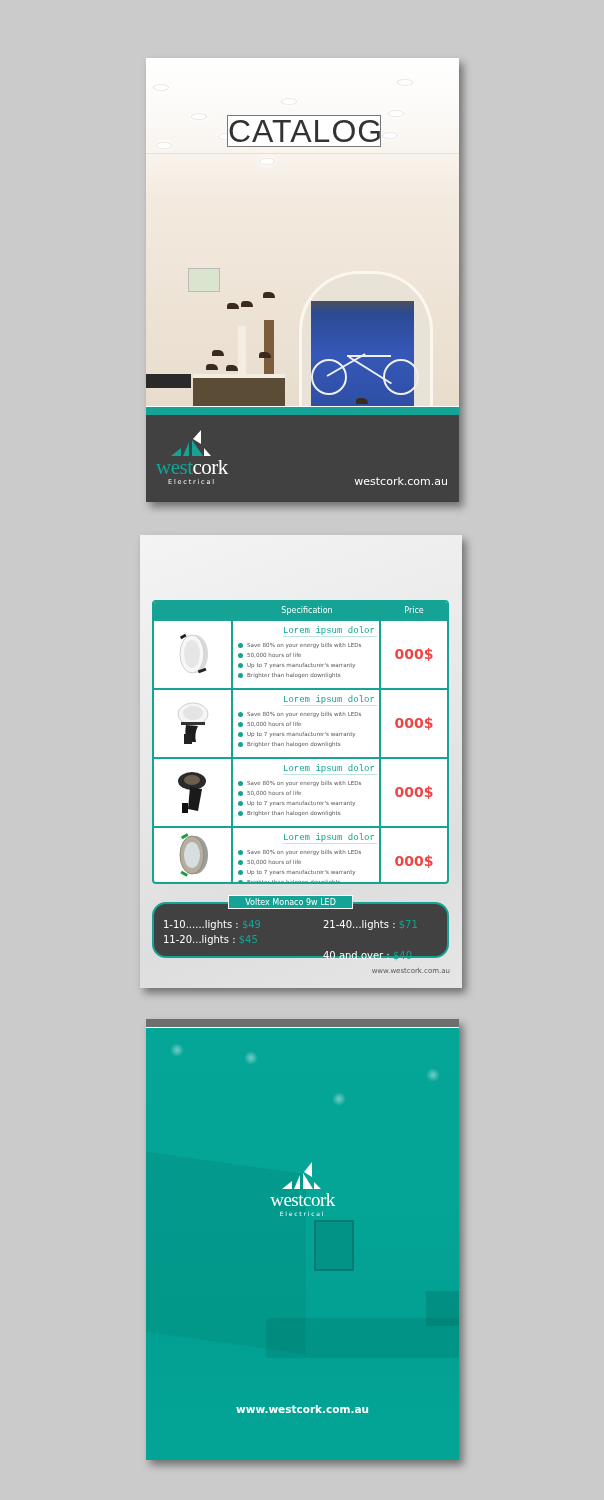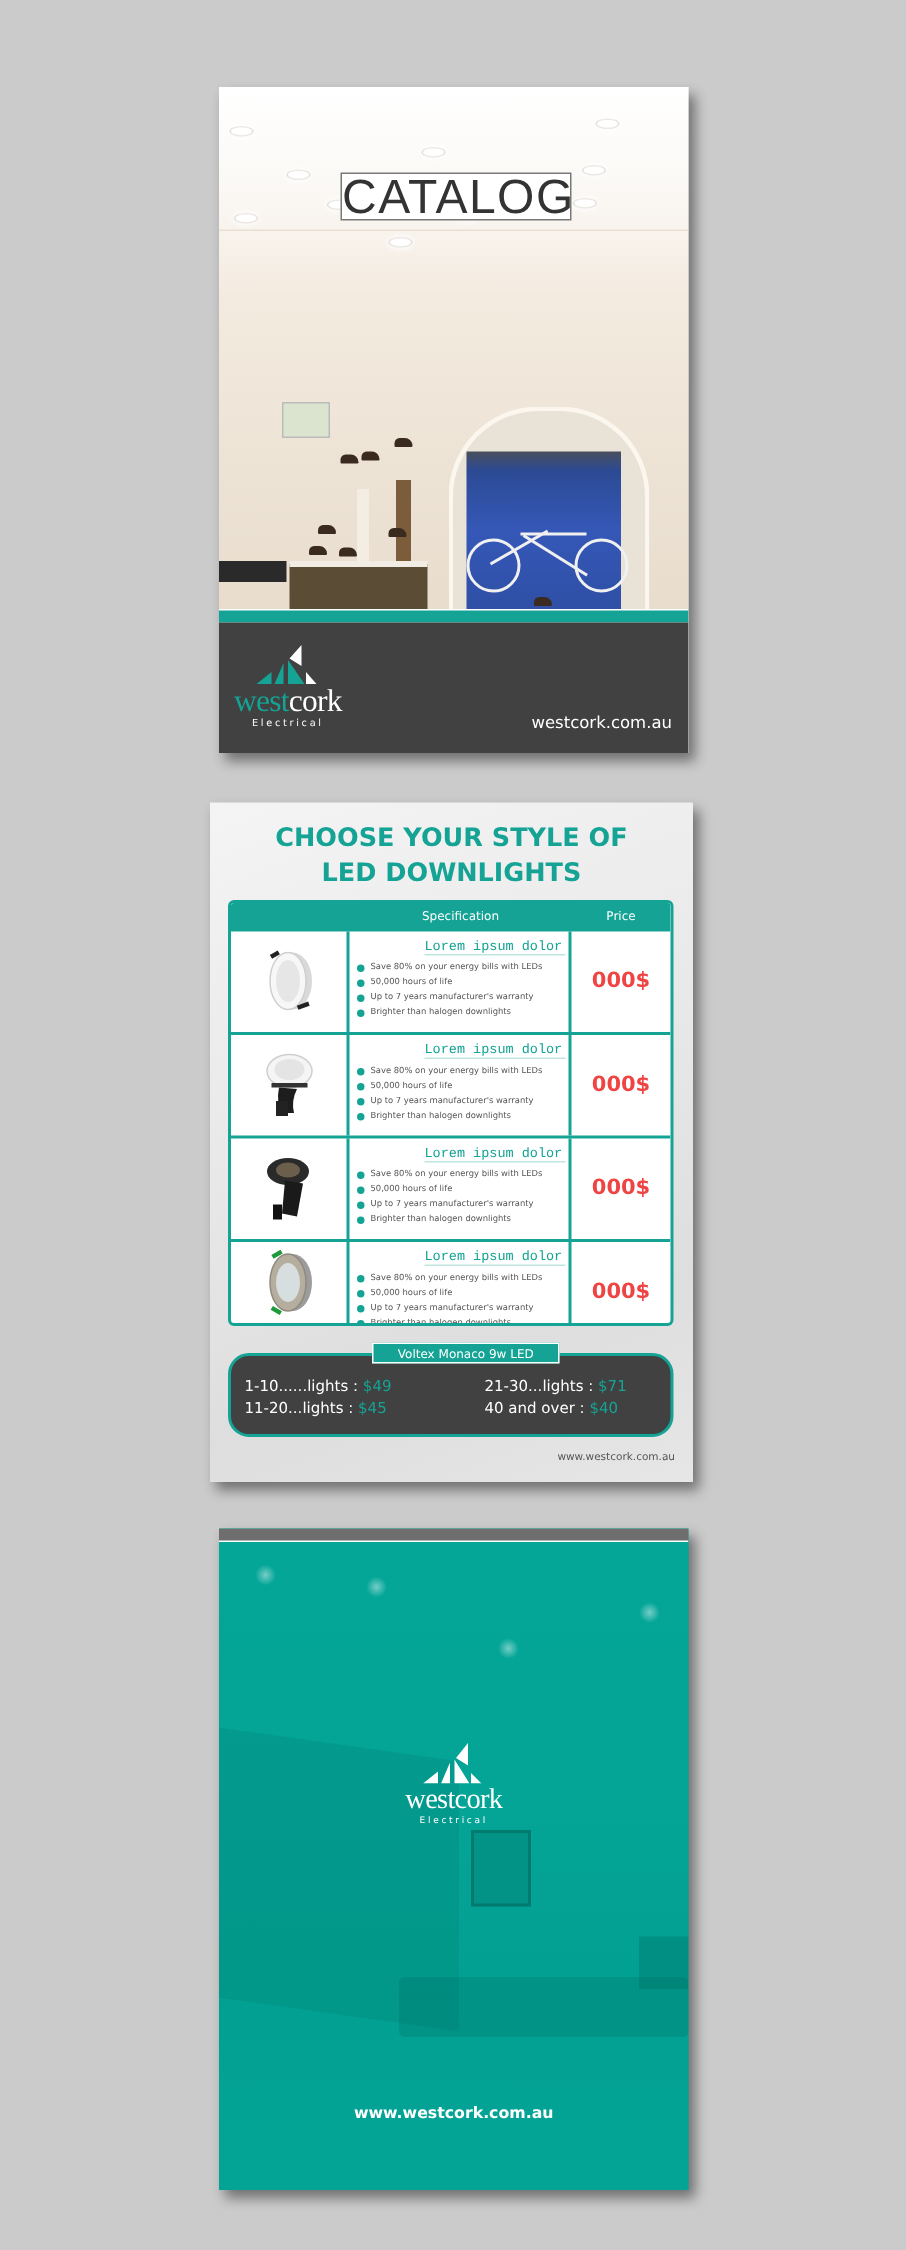--- a/index.html
+++ b/index.html
@@ -70,21 +70,21 @@
   .spec-list li::before { content:""; position: absolute; left: 1px; top: 2.5px; width: 5px; height: 5px; border-radius: 50%; background: #14a394; }
   .price-val { position: absolute; left: 0; width: 100%; top: 25px; font-weight: bold; font-size: 14px; color: #ef4444; font-family: "DejaVu Sans", sans-serif; }
   .prod { position: absolute; left: 22px; top: 10px; width: 34px; height: 46px; }
 
   .pricebox {
     position: absolute; left: 12px; top: 367px; width: 297px; height: 56px; background: #414141;
     border: 2px solid #14a394; border-radius: 14px; box-sizing: border-box;
   }
   .pricebox-tab {
     position: absolute; left: 88px; top: 360px; width: 125px; height: 14px; background: #14a394;
-    color: #fff; font-size: 8px; text-align: center; line-height: 14px; border: 1px solid #fff; box-sizing: border-box; margin-left: 20px;
+    color: #fff; font-size: 8px; text-align: center; line-height: 14px; border: 1px solid #fff; box-sizing: border-box;
   }
   .pb-line { position: absolute; font-size: 10px; color: #fff; white-space: nowrap; font-family: "DejaVu Sans", sans-serif; }
   .pb-line .amt { color: #14a394; }
   .url2 { position: absolute; right: 12px; top: 432px; font-size: 7px; color: #555; }
 
   
   #p3 { left: 146px; top: 1019px; width: 313px; height: 441px; background: #03a394; }
   #p3 .topbar { position: absolute; left: 0; top: 0; width: 313px; height: 8px; background: #6e6e6e; border-bottom: 1px solid #fff; }
   #p3 .bg {
     position: absolute; left: 0; top: 9px; width: 313px; height: 432px;
@@ -153,24 +153,20 @@
         <polygon points="33,26 33,18 40,26" fill="#ffffff"></polygon>
       </svg>
       <div class="logo-word"><span style="color:#14a394">west</span><span style="color:#fff">cork</span></div>
       <div class="logo-sub">Electrical</div>
     </div>
     <div class="url1">westcork.com.au</div>
   </div>
 </div>
 
 <div class="page" id="p2">
-  <div class="headline">
-    <div>CHOOSE YOUR STYLE OF</div>
-    <div>LED DOWNLIGHTS</div>
-  </div>
 
   <div class="tbl">
     <div class="tbl-head">
       <span class="h-spec">Specification</span>
       <span class="h-price">Price</span>
     </div>
 
     <div class="row" style="top:19px">
       <div class="c-img">
         <svg class="prod" viewBox="0 0 34 46">
@@ -266,22 +262,22 @@
       </div>
       <div class="c-price">
         <div class="price-val">000$</div>
       </div>
     </div>
   </div>
 
   <div class="pricebox">
     <div class="pb-line" style="left:9px;top:15px"><span>1-10......lights :</span> <span class="amt">$49</span></div>
     <div class="pb-line" style="left:9px;top:30px"><span>11-20...lights :</span> <span class="amt">$45</span></div>
-    <div class="pb-line" style="left:169px;top:15px"><span>21-30...lights :</span> <span class="amt">$71</span></div>
-    <div class="pb-line" style="left:169px;top:30px"><span>40 and over  :</span> <span class="amt">$40</span></div>
+    <div class="pb-line" style="left:169px;top:15px"><span>21-40...lights :</span> <span class="amt">$71</span></div>
+    <div class="pb-line" style="left:169px;top:46px"><span>40 and over  :</span> <span class="amt">$40</span></div>
   </div>
   <div class="pricebox-tab">Voltex Monaco 9w LED</div>
 
   <div class="url2">www.westcork.com.au</div>
 </div>
 
 <div class="page" id="p3">
   <div class="topbar"></div>
   <div class="bg">
     <div class="wall-dark"></div>

